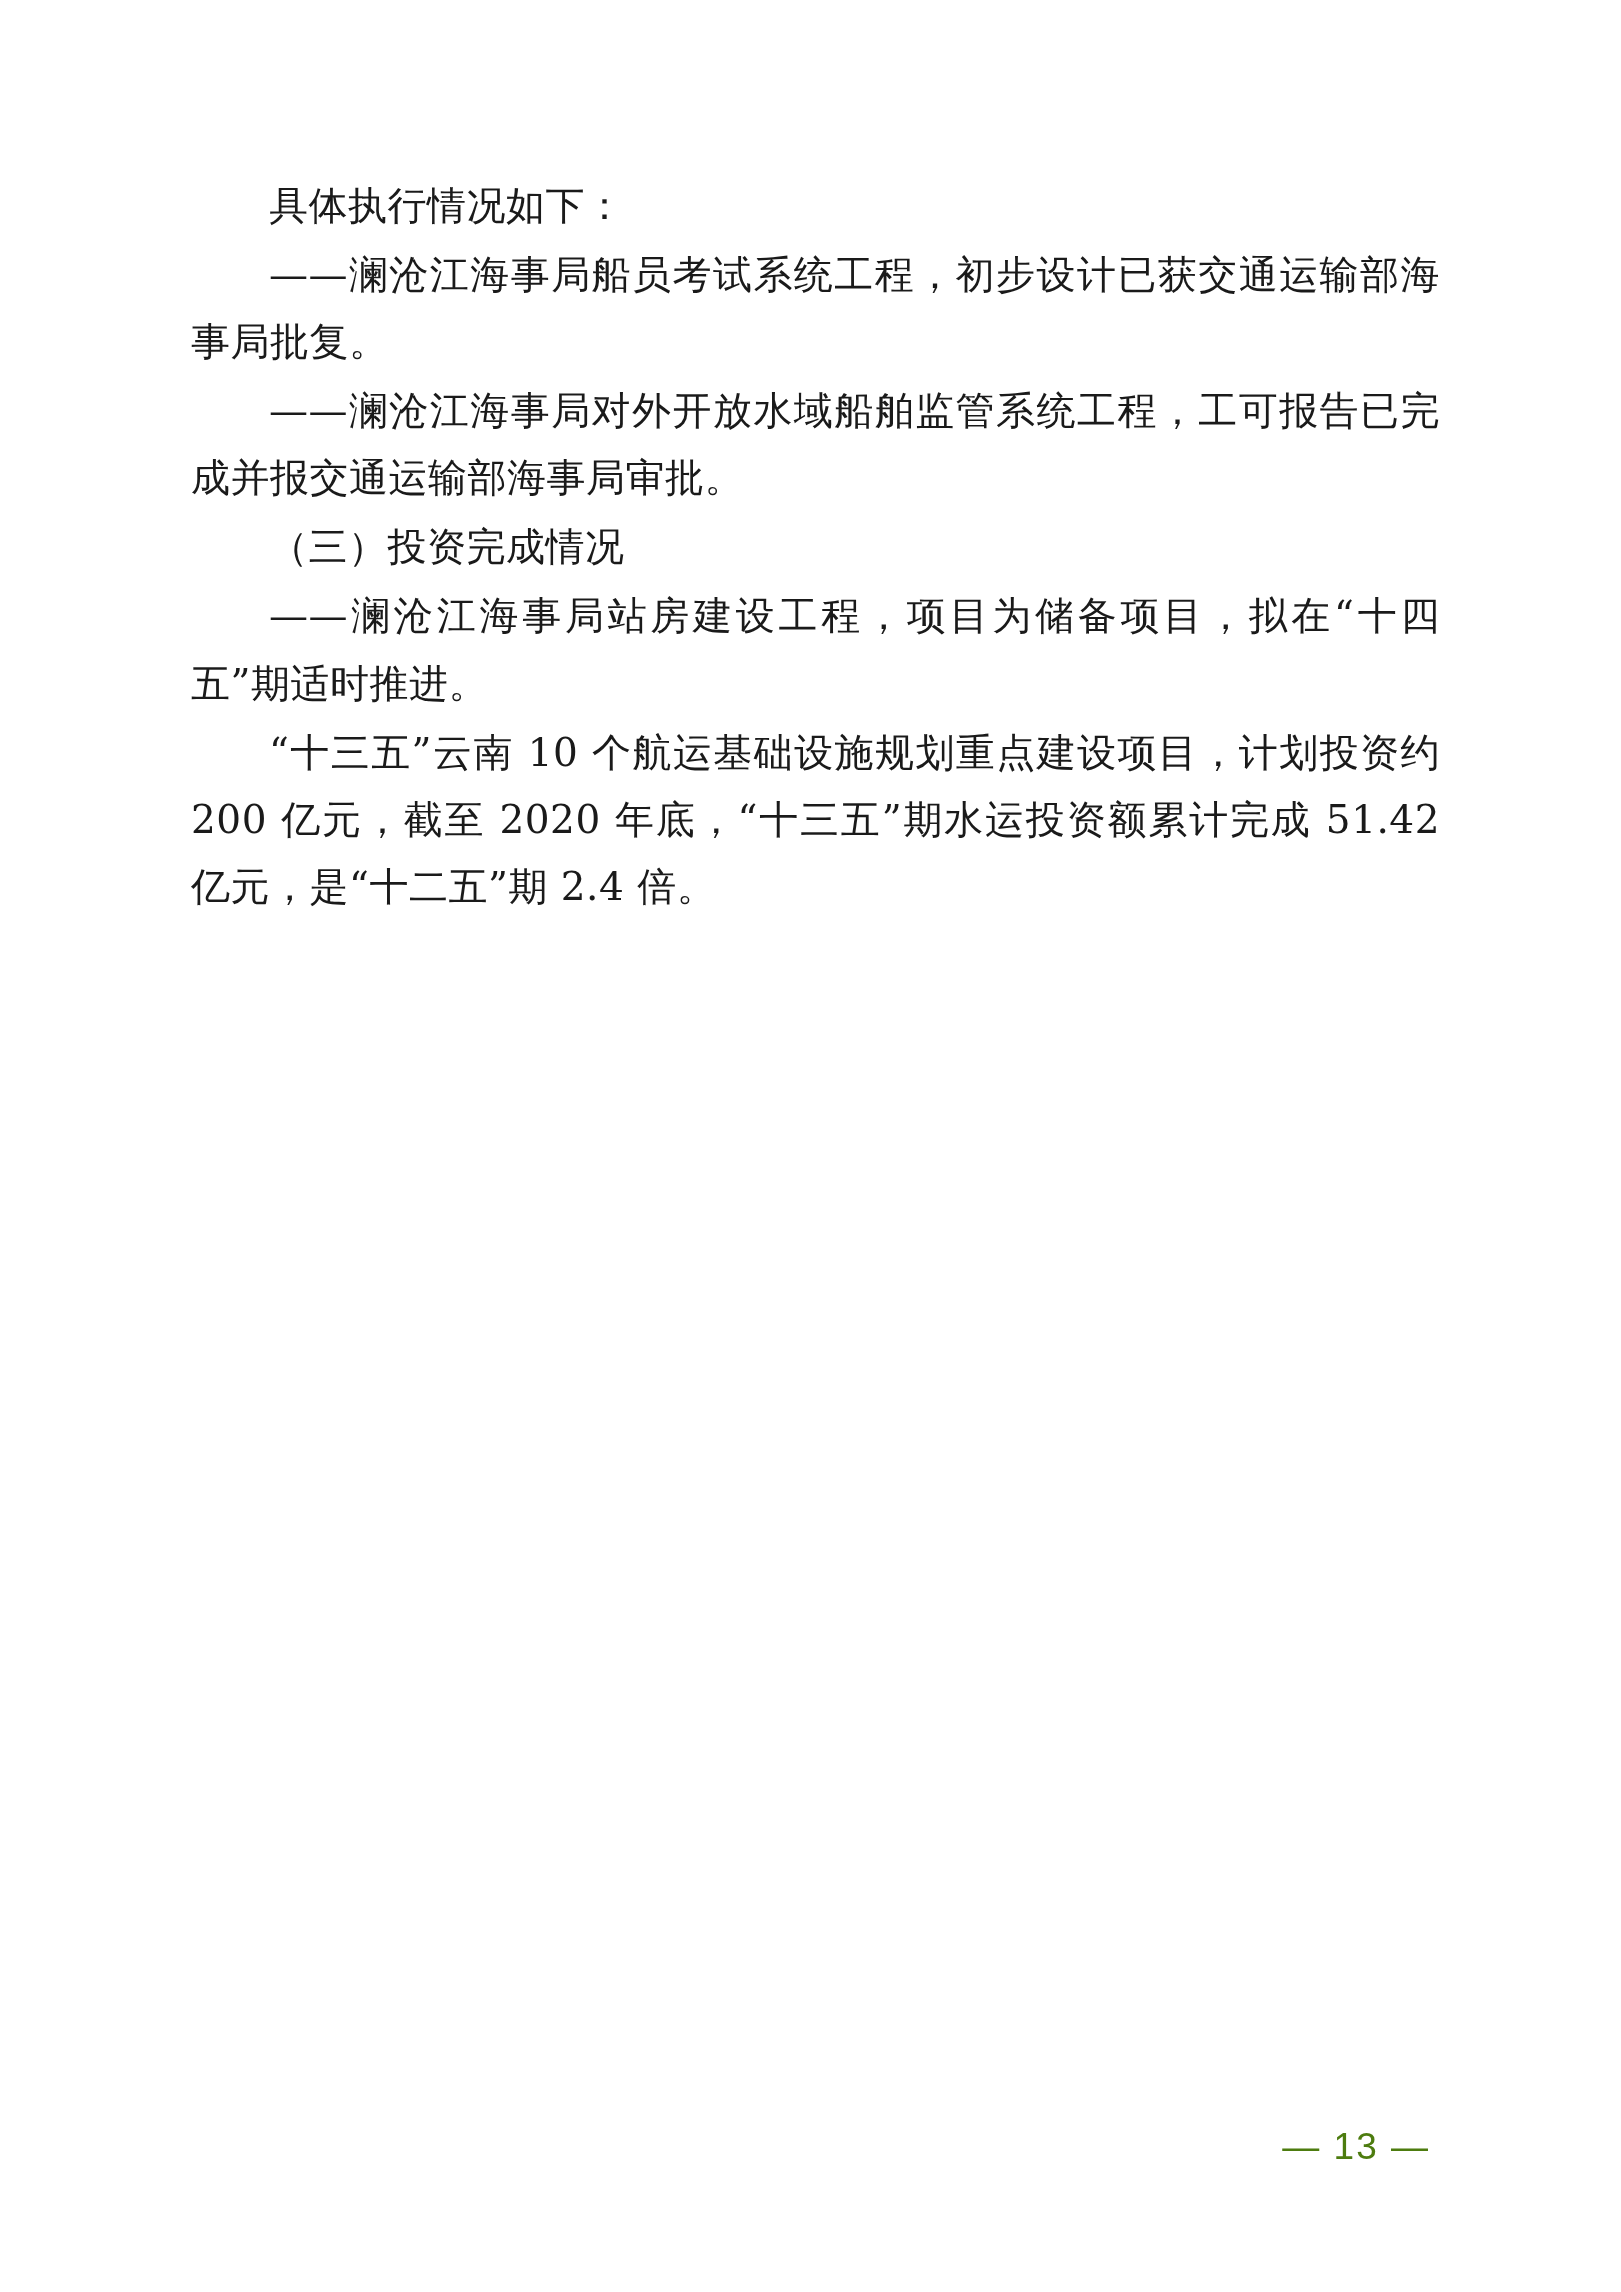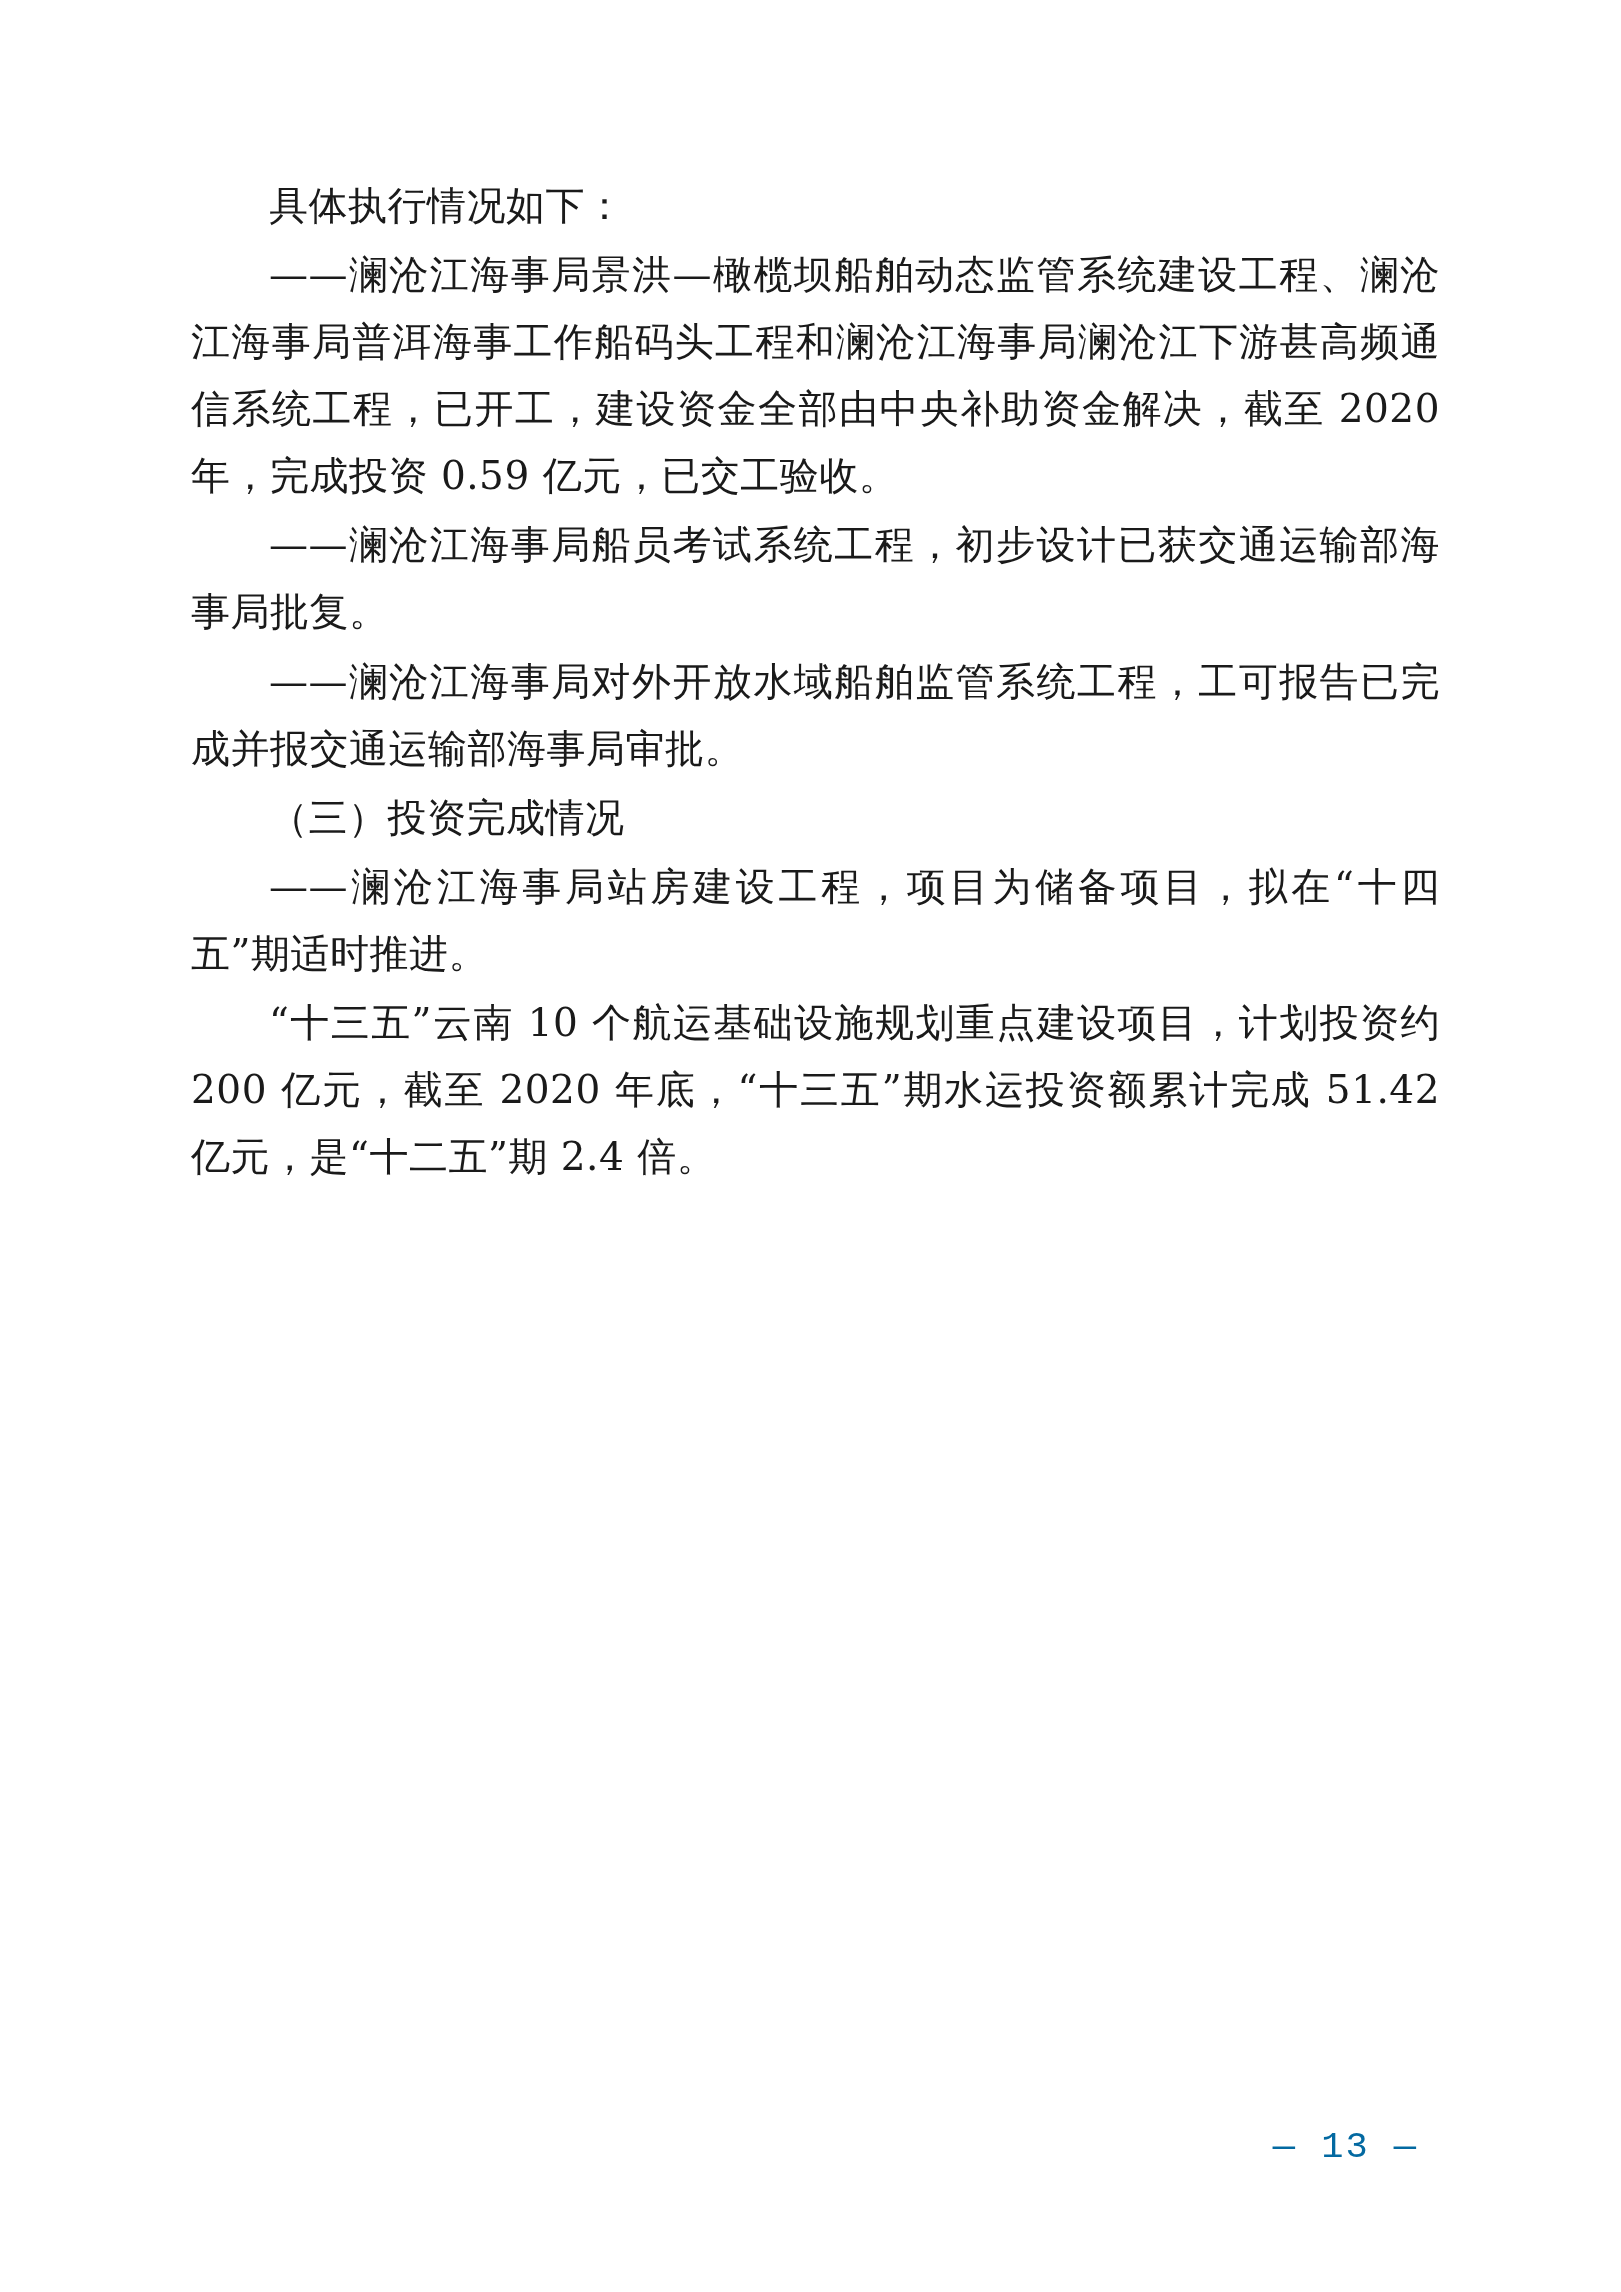--- a/index.html
+++ b/index.html
@@ -34,35 +34,34 @@
   .para {
     margin: 0 0 2px 0;
     text-indent: 78px;
     padding: 0;
   }
   .para.heading-sub {
     text-indent: 78px;
   }
   .page-footer {
     position: absolute;
-    right: 203px;
+    right: 191px;
     bottom: 125px;
     font-size: 37px;
     letter-spacing: 2px;
-    color: #0369a1;
-    font-family: Liberation Mono, monospace;
+    color: #4d7c0f;
+    font-family: Liberation Sans, sans-serif;
   }
 </style>
 </head>
 <body>
 
 <div class="page">
   <div class="doc-body">
     <p class="para">具体执行情况如下：</p>
-    <p class="para">——澜沧江海事局景洪—橄榄坝船舶动态监管系统建设工程、澜沧江海事局普洱海事工作船码头工程和澜沧江海事局澜沧江下游甚高频通信系统工程，已开工，建设资金全部由中央补助资金解决，截至 2020 年，完成投资 0.59 亿元，已交工验收。</p>
     <p class="para">——澜沧江海事局船员考试系统工程，初步设计已获交通运输部海事局批复。</p>
     <p class="para">——澜沧江海事局对外开放水域船舶监管系统工程，工可报告已完成并报交通运输部海事局审批。</p>
     <p class="para heading-sub">（三）投资完成情况</p>
     <p class="para">——澜沧江海事局站房建设工程，项目为储备项目，拟在“十四五”期适时推进。</p>
     <p class="para">“十三五”云南 10 个航运基础设施规划重点建设项目，计划投资约 200 亿元，截至 2020 年底，“十三五”期水运投资额累计完成 51.42 亿元，是“十二五”期 2.4 倍。</p>
   </div>
   <div class="page-footer">— 13 —</div>
 </div>
 
 

